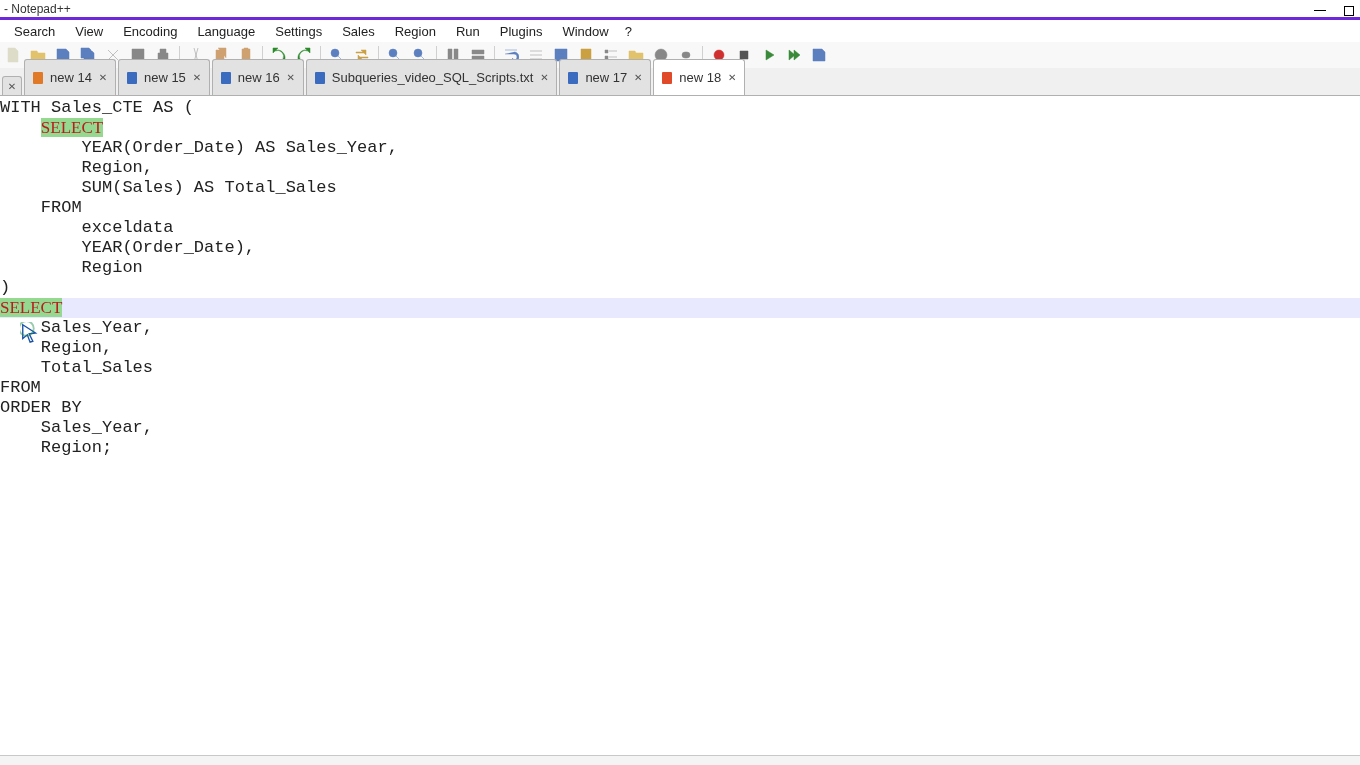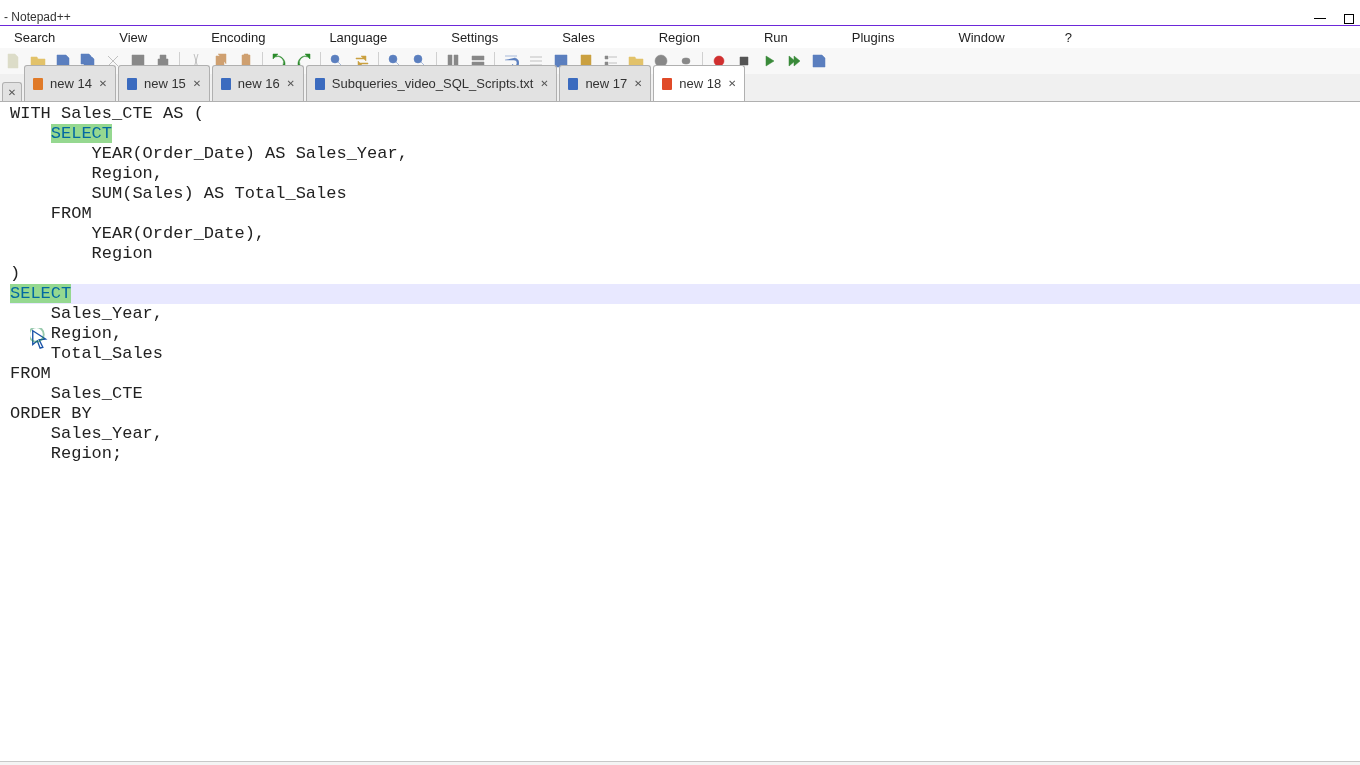--- a/index.html
+++ b/index.html
@@ -7,26 +7,26 @@
     font-family: "Segoe UI", Tahoma, sans-serif;
     font-size: 12px;
     background: #fff;
     width: 1360px;
     height: 765px;
     overflow: hidden;
     color: #000;
   }
   
   .titlebar {
-    height: 26px;
+    height: 20px;
     display: flex;
     align-items: flex-end;
     padding: 0 4px 1px 4px;
     background: #fff;
-    border-bottom: 1px solid #6d28d9;
+    border-bottom: 3px solid #6d28d9;
     justify-content: flex-start;
   }
   .titlebar-title {
     font-size: 12px;
     color: #333;
   }
   .titlebar-controls {
     margin-left: auto;
     display: flex;
     gap: 18px;
@@ -40,21 +40,20 @@
     width: 10px; height: 10px; border: 1px solid #000;
   }
 
   
   .menubar {
     display: flex;
     align-items: center;
     height: 22px;
     background: #fff;
     padding: 0 4px;
-    gap: 44px;
   }
   .menubar span {
     padding: 2px 10px;
     font-size: 13px;
     color: #222;
     cursor: default;
   }
   .menubar .help {
     padding: 2px 6px;
   }
@@ -128,32 +127,32 @@
   .editor {
     font-family: Consolas, "Courier New", monospace;
     font-size: 17px;
     line-height: 20px;
     padding: 2px 0 2px 0;
     color: #222;
     background: #fff;
     height: calc(765px - 16px - 22px - 26px - 28px - 14px);
     overflow: hidden;
     position: relative;
-    margin-left: 10px;
   }
   .line {
     white-space: pre;
     height: 20px;
   }
   .line.current {
     background: #e8e8ff;
   }
   .hlword {
     background: #95d890;
-    color: #0369a1;
+    color: #b91c1c;
+    font-family: Liberation Serif, serif;
   }
   
   .cursor-overlay {
     position: absolute;
     left: 20px;
     top: 226px;
     width: 22px;
     height: 22px;
     pointer-events: none;
   }
@@ -433,29 +432,29 @@
   </div>
 
 <div class="editor" id="editor">
 
 <div class="line">WITH Sales_CTE AS (</div>
     <div class="line">    <span class="hlword">SELECT</span></div>
     <div class="line">        YEAR(Order_Date) AS Sales_Year,</div>
     <div class="line">        Region,</div>
     <div class="line">        SUM(Sales) AS Total_Sales</div>
     <div class="line">    FROM</div>
+    <div class="line">        exceldata</div>
     <div class="line">        YEAR(Order_Date),</div>
     <div class="line">        Region</div>
     <div class="line">)</div>
     <div class="line current"><span class="hlword">SELECT</span></div>
     <div class="line">    Sales_Year,</div>
     <div class="line">    Region,</div>
     <div class="line">    Total_Sales</div>
     <div class="line">FROM</div>
-    <div class="line">    Sales_CTE</div>
     <div class="line">ORDER BY</div>
     <div class="line">    Sales_Year,</div>
     <div class="line">    Region;</div>
     <svg class="cursor-overlay" viewBox="0 0 24 24" fill="none">
     <path d="M3 3 L17 12 L10 13 L14 21 L11 22 L8 14 L3 18 Z" fill="#fff" stroke="#1a53a8" stroke-width="1.5"></path>
     <circle cx="7" cy="7" r="8" fill="none" stroke="#1a8a4a" stroke-width="2" opacity="0.45"></circle>
   </svg>
   </div>
 
 <div class="statusbar"></div>

